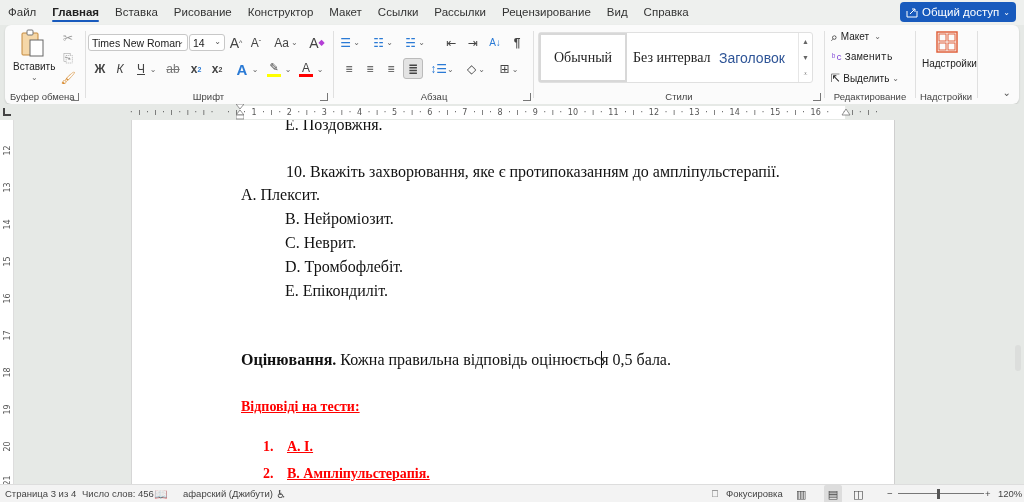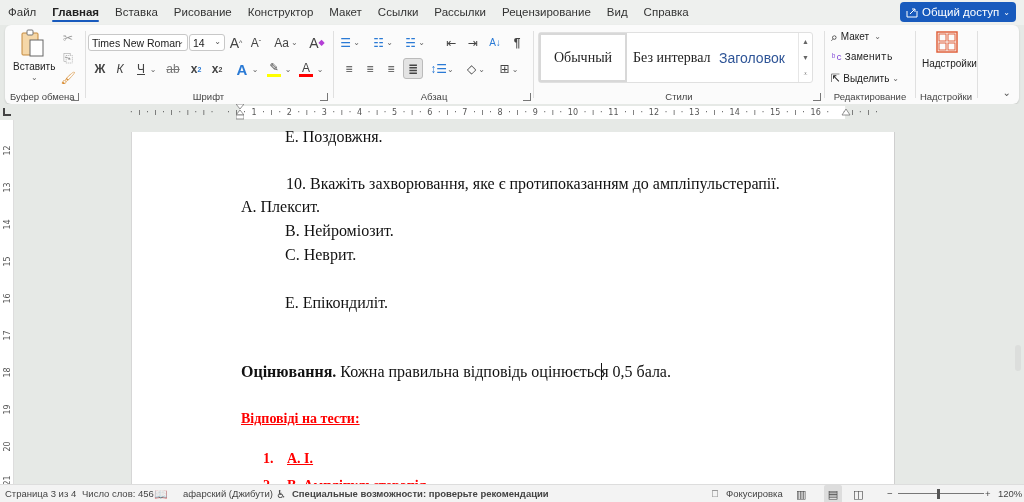--- a/index.html
+++ b/index.html
@@ -36,21 +36,21 @@
   .ruler-bar { position: absolute; left: 130px; top: 2px; width: 765px; height: 13px; }
   .ruler-white { position: absolute; left: 110px; width: 605px; height: 13px; background: #fff; }
   .ruler-text { position: absolute; top: 0; font-size: 8px; color: #555; line-height: 13px; letter-spacing: 0.2px; white-space: pre; font-family: "DejaVu Sans", sans-serif; }
   .tab-marker { position: absolute; left: 3px; top: 108px; width: 8px; height: 8px; border-left: 2px solid #444; border-bottom: 2px solid #444; }
 
   .ruler-v { position: absolute; left: 0; top: 120px; width: 14px; height: 364px; background: #fff; border-right: 1px solid #ddd; }
   .ruler-v span { position: absolute; left: 1px; font-size: 8px; color: #555; transform: rotate(-90deg); transform-origin: center; width: 12px; text-align: center; font-family: "DejaVu Sans", sans-serif; }
 
   
   .doc-area { position: absolute; left: 14px; top: 120px; width: 1010px; height: 364px; background: #e6e9e6; overflow: hidden; }
-  .page { position: absolute; left: 117px; top: 12px; width: 764px; height: 364px; background: #fff; border-left: 1px solid #d6d6d6; border-right: 1px solid #cfcfcf; }
+  .page { position: absolute; left: 117px; top: 0; width: 764px; height: 364px; background: #fff; border-left: 1px solid #d6d6d6; border-right: 1px solid #cfcfcf; }
   .doc-text { font-family: "Liberation Serif", "DejaVu Serif", serif; font-size: 16px; color: #111; position: absolute; white-space: nowrap; }
   .bold { font-weight: bold; }
   .red-ul { color: #ff0000; font-weight: bold; text-decoration: underline; }
   .red-num { color: #ff0000; font-weight: bold; }
   .cursor { display: inline-block; width: 1px; height: 17px; background: #111; vertical-align: -3px; margin: 0 -1px 0 0; }
   .scroll-thumb { position: absolute; right: 3px; top: 338px; width: 6px; height: 26px; border-radius: 3px; background: #dcdedc; }
 
   
   .statusbar { position: absolute; left: 0; top: 484px; width: 1024px; height: 18px; background: #f3f3f3; border-top: 1px solid #ddd; font-size: 9.5px; color: #444; }
   .status-item { position: absolute; top: 0; height: 18px; line-height: 18px; white-space: nowrap; }
@@ -257,20 +257,21 @@
 </div>
 
 <div class="doc-area">
   <div class="page">
     <div class="doc-text" style="left:153px;top:-4px;">E.  Поздовжня.</div>
 
     <div class="doc-text" style="left:154px;top:43px;">10. Вкажіть захворювання, яке є протипоказанням до ампліпульстерапії.</div>
     <div class="doc-text" style="left:109px;top:66px;">A. Плексит.</div>
     <div class="doc-text" style="left:153px;top:90px;">B. Нейроміозит.</div>
     <div class="doc-text" style="left:153px;top:114px;">C. Неврит.</div>
+    <div class="doc-text" style="left:153px;top:138px;">D. Тромбофлебіт.</div>
     <div class="doc-text" style="left:153px;top:162px;">E.  Епікондиліт.</div>
 
     <div class="doc-text" style="left:109px;top:231px;">
       <span class="bold">Оцінювання.</span><span> Кожна правильна відповідь оцінюєтьс</span><span class="cursor"></span><span>я 0,5 бала.</span>
     </div>
 
     <div class="doc-text red-ul" style="left:109px;top:279px;font-size:14px;">Відповіді на тести:</div>
 
     <div class="doc-text" style="left:131px;top:319px;font-size:14px;">
       <span class="red-num">1.</span>
@@ -283,21 +284,20 @@
   </div>
   <div class="scroll-thumb" style="top:225px;"></div>
 </div>
 
 <div class="statusbar">
   <div class="status-item" style="left:5px;">Страница 3 из 4</div>
   <div class="status-item" style="left:82px;">Число слов: 456</div>
   <div class="status-item" style="left:154px;font-size:11px;">📖</div>
   <div class="status-item" style="left:183px;">афарский (Джибути)</div>
   <div class="status-item" style="left:276px;font-size:11px;">♿</div>
-  <div class="status-item" style="left:292px;font-weight:bold;">Специальные возможности: проверьте рекомендации</div>
 
   <div class="status-item" style="left:712px;font-size:10px;">⎕</div>
   <div class="status-item" style="left:726px;">Фокусировка</div>
   <div class="status-item" style="left:796px;font-size:11px;">▥</div>
   <div class="status-item view-active" style="left:824px;width:18px;text-align:center;font-size:11px;">▤</div>
   <div class="status-item" style="left:853px;font-size:11px;">◫</div>
   <div class="status-item" style="left:887px;">−</div>
   <div class="zoom-track"></div>
   <div class="zoom-thumb"></div>
   <div class="status-item" style="left:985px;">+</div>

